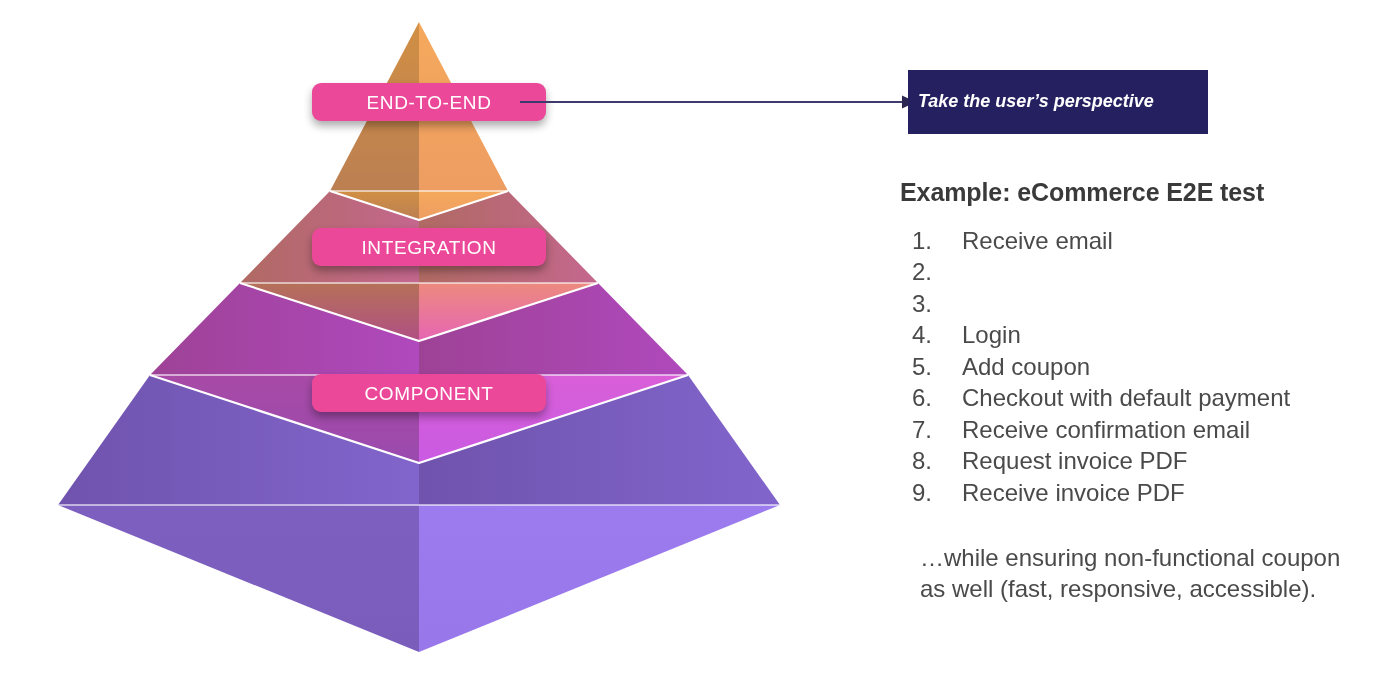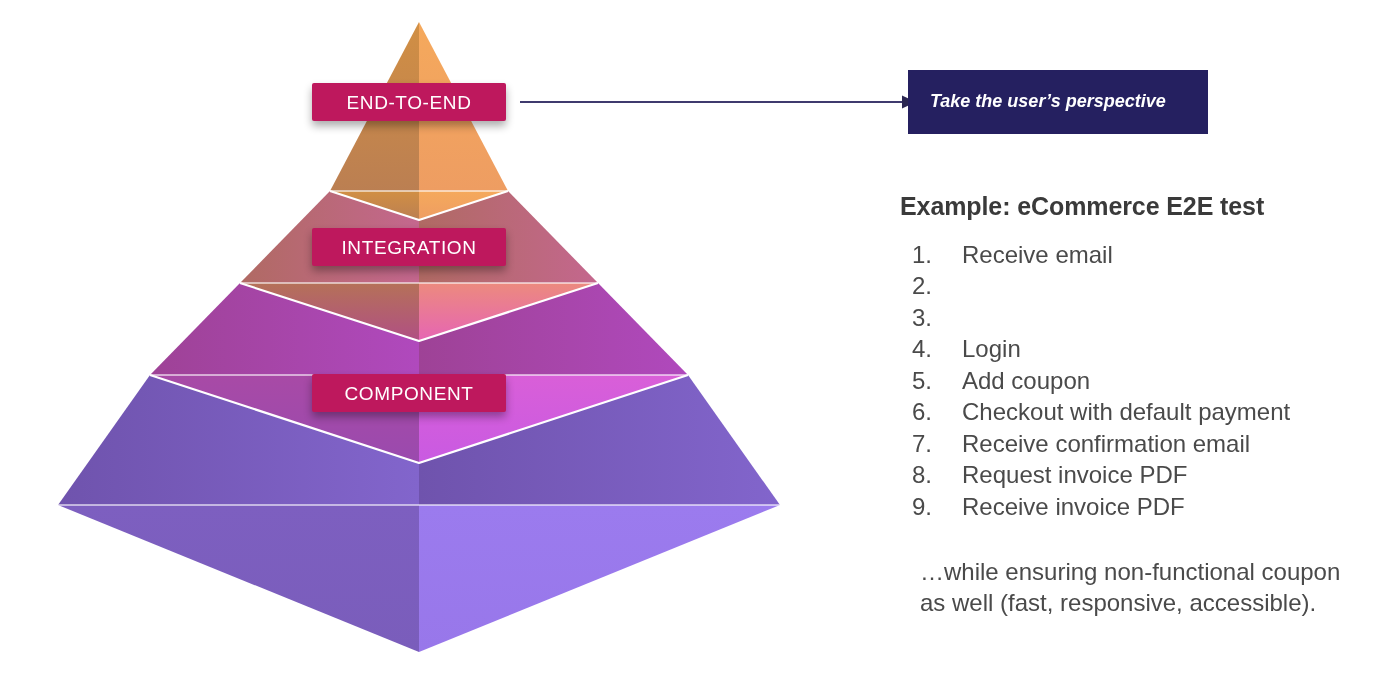--- a/index.html
+++ b/index.html
@@ -29,24 +29,24 @@
     position: absolute;
     left: 0;
     top: 0;
     display: block;
   }
 
   
   .level-chip {
     position: absolute;
     left: 312px;
-    width: 194px;
+    width: 234px;
     height: 38px;
-    background: #be185d;
-    border-radius: 2px;
+    background: #ec4899;
+    border-radius: 9px;
     box-shadow: 0 5px 9px rgba(0,0,0,0.33);
     display: flex;
     align-items: center;
     justify-content: center;
     box-sizing: border-box;
   }
   .level-chip span {
     color: #ffffff;
     font-size: 19px;
     letter-spacing: 0.6px;
@@ -72,35 +72,35 @@
   #callout-box {
     position: absolute;
     left: 908px;
     top: 70px;
     width: 300px;
     height: 64px;
     background: #252060;
     display: flex;
     align-items: center;
     box-sizing: border-box;
-    padding-left: 22px;
+    padding-left: 10px;
   }
   #callout-box span {
     color: #ffffff;
     font-size: 18px;
     font-style: italic;
     font-weight: bold;
     line-height: 1.2;
   }
 
   
   #example-panel {
     position: absolute;
     left: 900px;
-    top: 192px;
+    top: 178px;
     width: 480px;
   }
   #example-heading {
     font-size: 25px;
     font-weight: bold;
     color: #3a3a3a;
     margin: 0 0 18px 0;
     letter-spacing: -0.1px;
     white-space: nowrap;
   }

